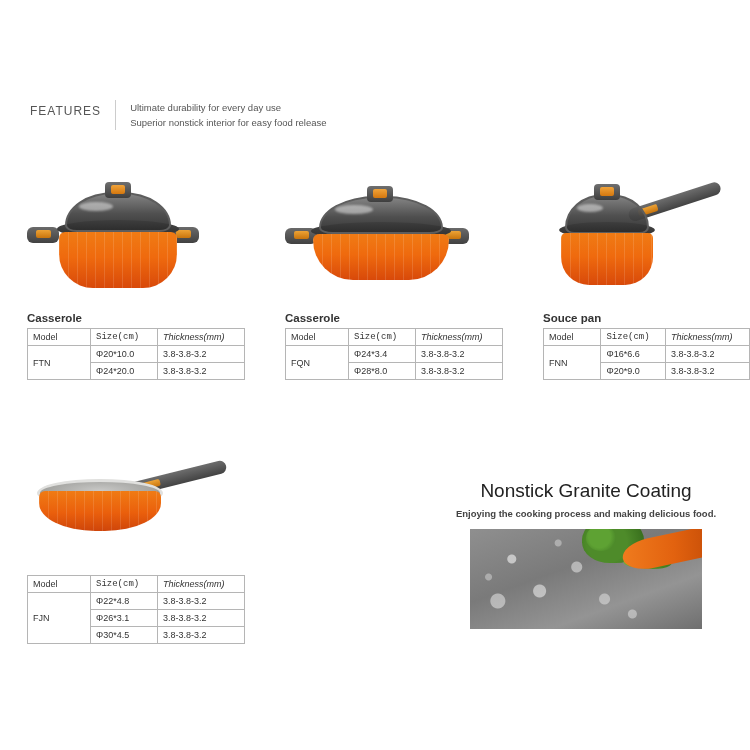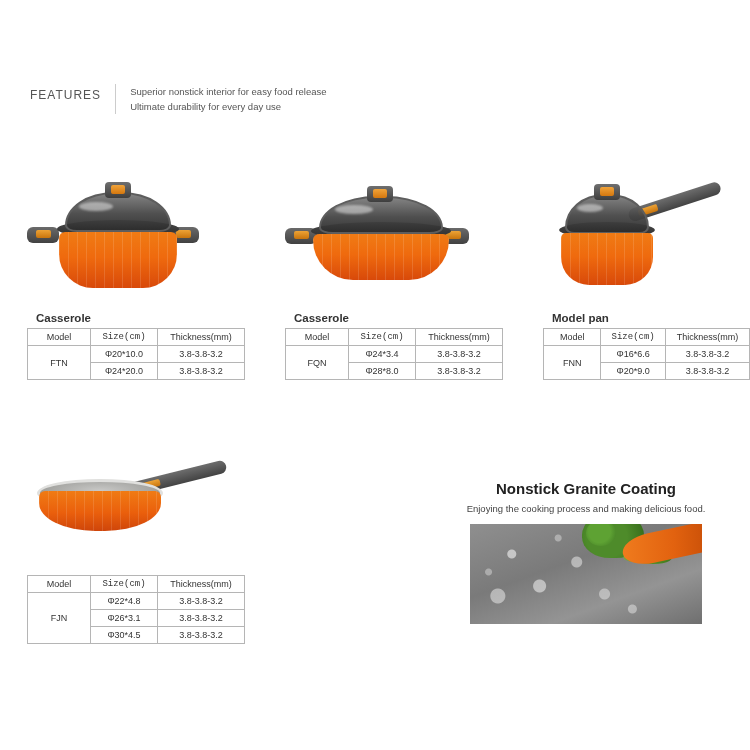--- a/index.html
+++ b/index.html
@@ -13,21 +13,21 @@
     font-family: "Liberation Sans", sans-serif;
     color: #333333;
     position: relative;
     overflow: hidden;
   }
 
   
   .features {
     position: absolute;
     left: 30px;
-    top: 84px;
+    top: 100px;
     display: flex;
     align-items: flex-start;
   }
   .features-label {
     font-size: 12px;
     letter-spacing: 1px;
     color: #555555;
     padding-right: 14px;
     padding-top: 4px;
     white-space: nowrap;
@@ -60,61 +60,61 @@
     height: 140px;
     width: 200px;
     position: relative;
   }
   .prod-title {
     font-size: 11.5px;
     font-weight: bold;
     color: #333333;
     margin-top: 2px;
     margin-bottom: 4px;
-    margin-left: 9px;
   }
 
   table.spec {
     border-collapse: collapse;
     font-size: 9px;
     color: #333333;
   }
   table.spec th, table.spec td {
     border: 1px solid #b5b5b5;
     padding: 2px 5px;
     font-weight: normal;
-    text-align: center;
+    text-align: left;
     line-height: 12px;
     white-space: nowrap;
   }
   table.spec th {
     background: #ffffff;
   }
   .col-model  { width: 52px; }
   .col-size   { width: 56px; font-family: Liberation Mono, monospace; }
-  .col-thick  { width: 76px; }
+  .col-thick  { width: 76px; font-style: italic; }
 
   
   .promo {
     position: absolute;
     left: 452px;
     top: 480px;
     width: 268px;
     text-align: center;
   }
   .promo-title {
-    font-size: 15px;
-    font-weight: bold;
+    font-size: 19px;
+    font-weight: normal;
     color: #222222;
     margin-bottom: 6px;
   }
   .promo-sub {
     font-size: 9.5px;
     color: #444444;
     margin-bottom: 10px;
+    font-weight: bold;
   }
   .promo-photo {
     width: 232px;
     height: 100px;
     margin: 0 auto;
     position: relative;
     overflow: hidden;
     background:
       radial-gradient(circle at 18% 30%, rgba(255,255,255,.55) 0 4px, transparent 5px),
       radial-gradient(circle at 30% 62%, rgba(255,255,255,.5) 0 6px, transparent 7px),
@@ -249,22 +249,22 @@
     box-sizing: border-box;
   }
 </style>
 </head>
 <body>
 
 <div class="features">
   <div class="features-label">FEATURES</div>
   <div class="features-divider"></div>
   <div class="features-list">
+    <div>Ultimate durability for every day use</div>
     <div>Superior nonstick interior for easy food release</div>
-    <div>Ultimate durability for every day use</div>
   </div>
 </div>
 
 <div class="product p1">
   <div class="prod-img">
     <div class="handle-side" style="left:0px; top:57px;"></div>
     <div class="handle-side" style="left:140px; top:57px;"></div>
     <div class="pot-rim" style="left:30px; top:50px; width:122px; height:18px;"></div>
     <div class="lid-glass" style="left:38px; top:22px; width:106px; height:40px;"></div>
     <div class="lid-shine" style="left:52px; top:32px; width:34px; height:9px;"></div>
@@ -325,21 +325,21 @@
 
 <div class="product p3">
   <div class="prod-img">
     <div class="handle-long" style="left:86px; top:40px; width:96px; transform:rotate(-18deg);"></div>
     <div class="pot-rim" style="left:16px; top:52px; width:96px; height:16px;"></div>
     <div class="lid-glass" style="left:22px; top:24px; width:84px; height:40px;"></div>
     <div class="lid-shine" style="left:34px; top:34px; width:26px; height:8px;"></div>
     <div class="lid-knob" style="left:51px; top:14px;"></div>
     <div class="pot-body" style="left:18px; top:63px; width:92px; height:52px; border-radius:5px 5px 28px 28px;"></div>
   </div>
-  <div class="prod-title">Model pan</div>
+  <div class="prod-title">Souce pan</div>
   <table class="spec">
     <tbody>
         <tr>
       <th class="col-model">Model</th>
       <th class="col-size">Size(cm)</th>
       <th class="col-thick">Thickness(mm)</th>
     </tr>
     <tr>
       <td rowspan="2">FNN</td>
       <td>Φ16*6.6</td>

